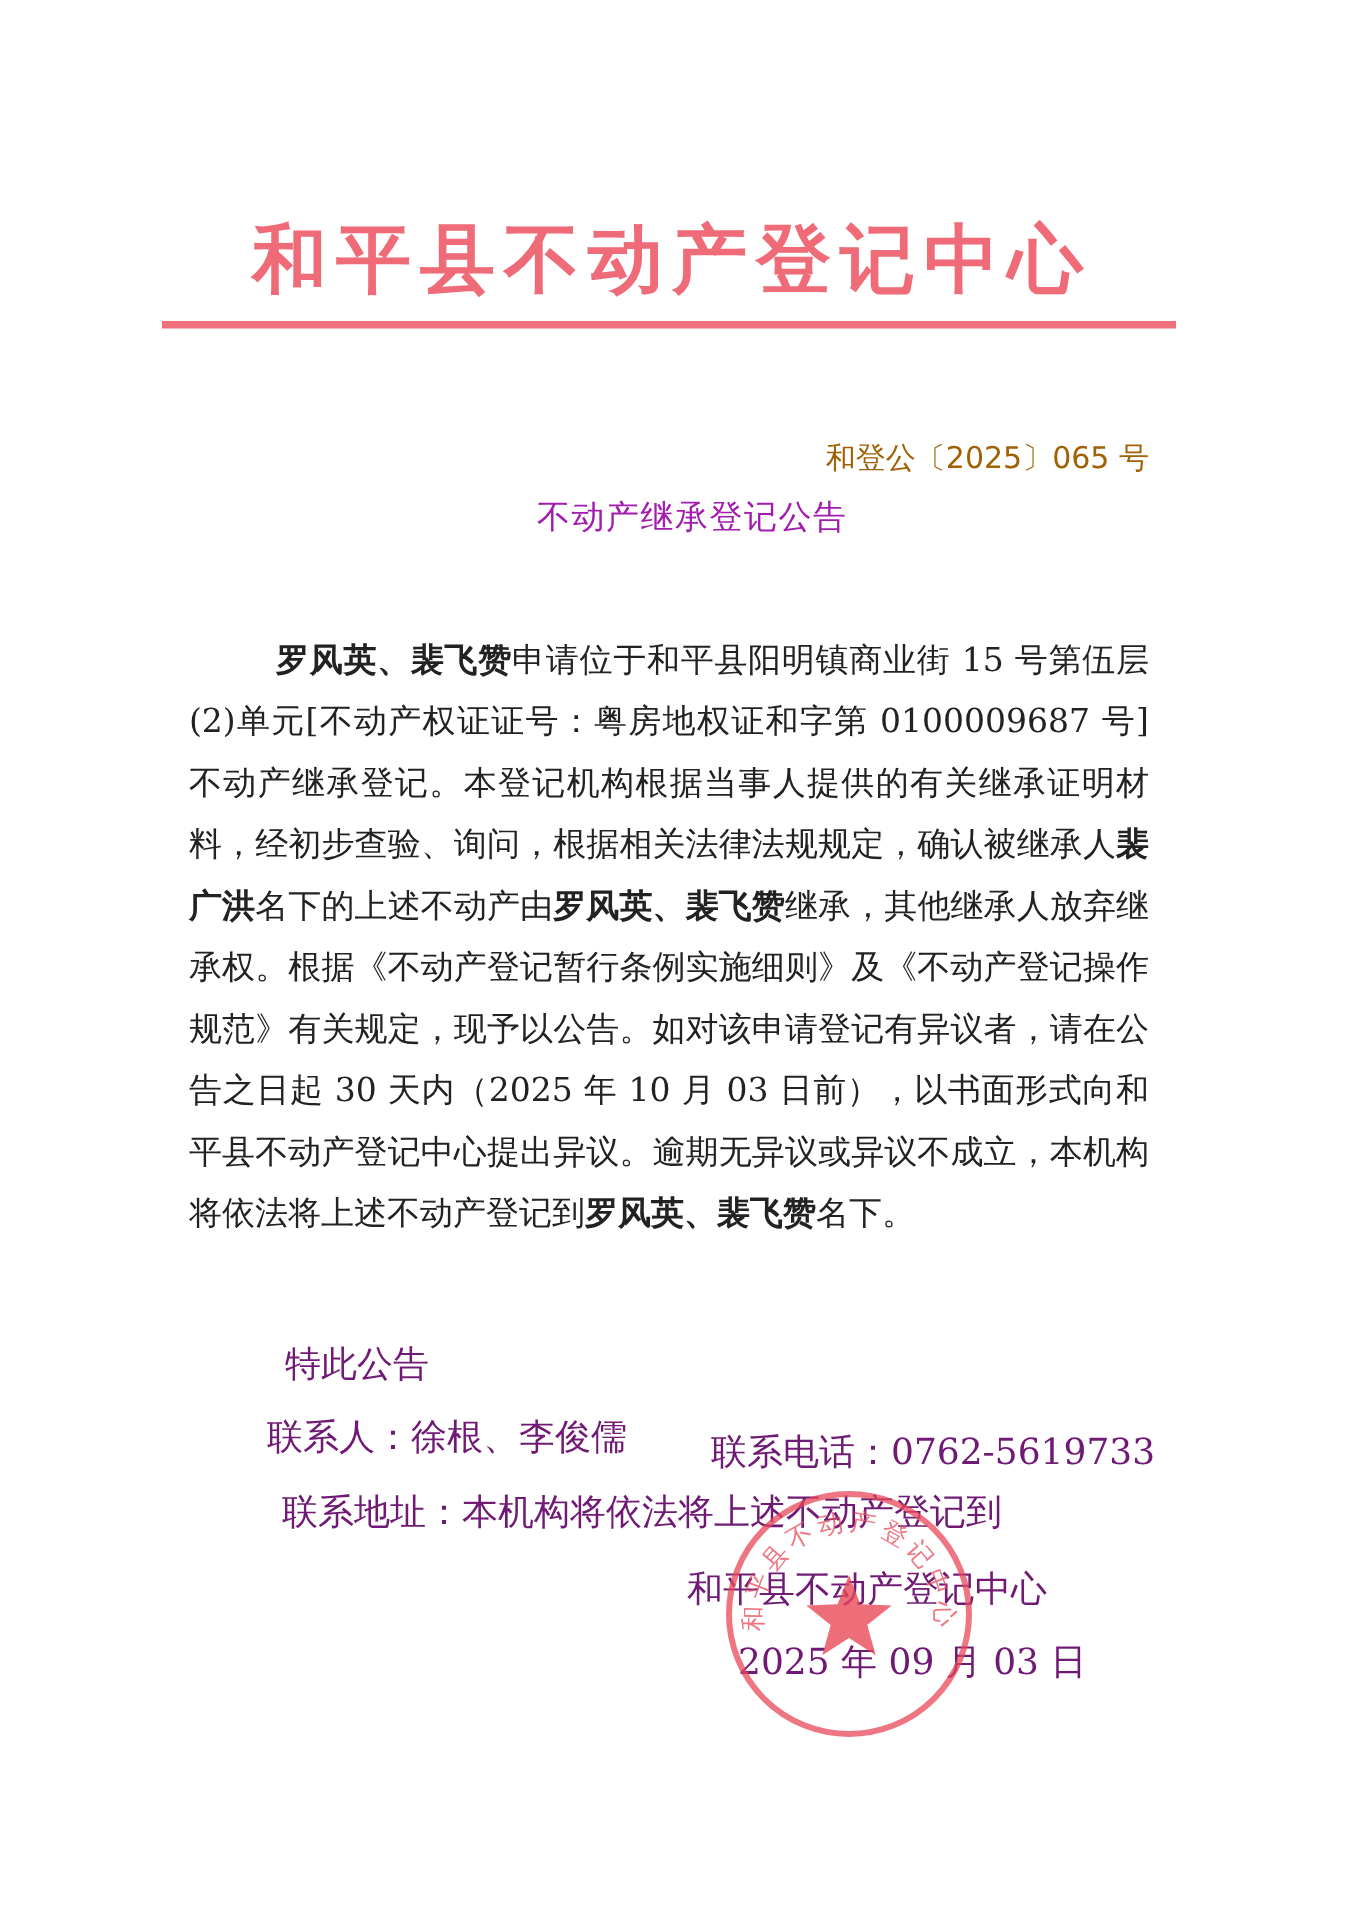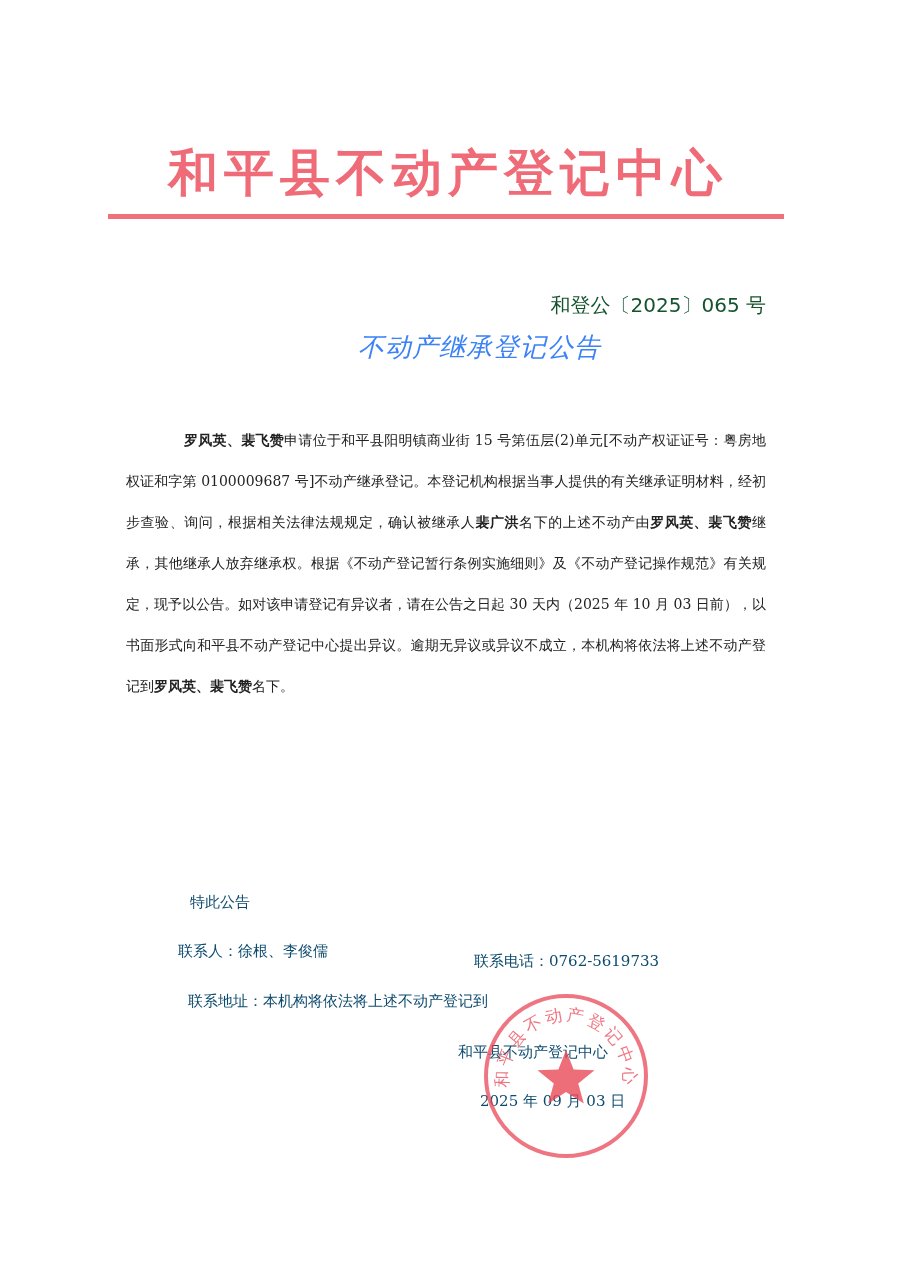--- a/index.html
+++ b/index.html
@@ -9,41 +9,40 @@
     }
     .masthead {
       position:absolute; left:108px; top:138px; width:680px; text-align:center;
       font-family:"DejaVu Serif", serif; font-weight:bold; font-size:50px; letter-spacing:6px;
       color:#ef6b78; line-height:70px;
     }
     .red-rule {
       position:absolute; left:108px; top:214px; width:676px; height:5px; background:#f0707c;
     }
     .doc-number {
-      position:absolute; right:134px; top:292px; font-size:20px; color:#14532d;
+      position:absolute; right:134px; top:292px; font-size:20px; color:#a16207;
       font-family:"DejaVu Sans", sans-serif;
     }
     .doc-title {
-      position:absolute; left:358px; top:330px; font-size:26px; color:#3b82f6; letter-spacing:1px;
+      position:absolute; left:358px; top:330px; font-size:22px; color:#a21caf; letter-spacing:1px;
       font-family:"DejaVu Sans", sans-serif;
-      font-style:italic;
     }
     .body-text {
       position:absolute; left:126px; top:420px; width:640px;
-      font-size:14px; line-height:41px; color:#222;
+      font-size:22px; line-height:41px; color:#222;
       text-align:justify; text-indent:58px;
     }
     .body-text b { font-weight:bold; }
-    .line { position:absolute; font-size:15px; color:#0c4a6e; }
+    .line { position:absolute; font-size:24px; color:#701a75; }
     .closing { left:190px; top:893px; }
     .contact-person { left:178px; top:942px; }
     .contact-phone { left:474px; top:952px; }
     .contact-address { left:188px; top:992px; }
     .sign-org { left:458px; top:1043px; }
-    .sign-date { left:480px; top:1092px; }
+    .sign-date { left:492px; top:1092px; }
     .seal {
       position:absolute; left:484px; top:994px; width:164px; height:164px;
       border:4px solid rgba(232,72,88,0.75); border-radius:50%;
       box-sizing:border-box; pointer-events:none;
     }
     .seal svg { position:absolute; left:0; top:0; }
   </style>
 </head>
 <body>
 

